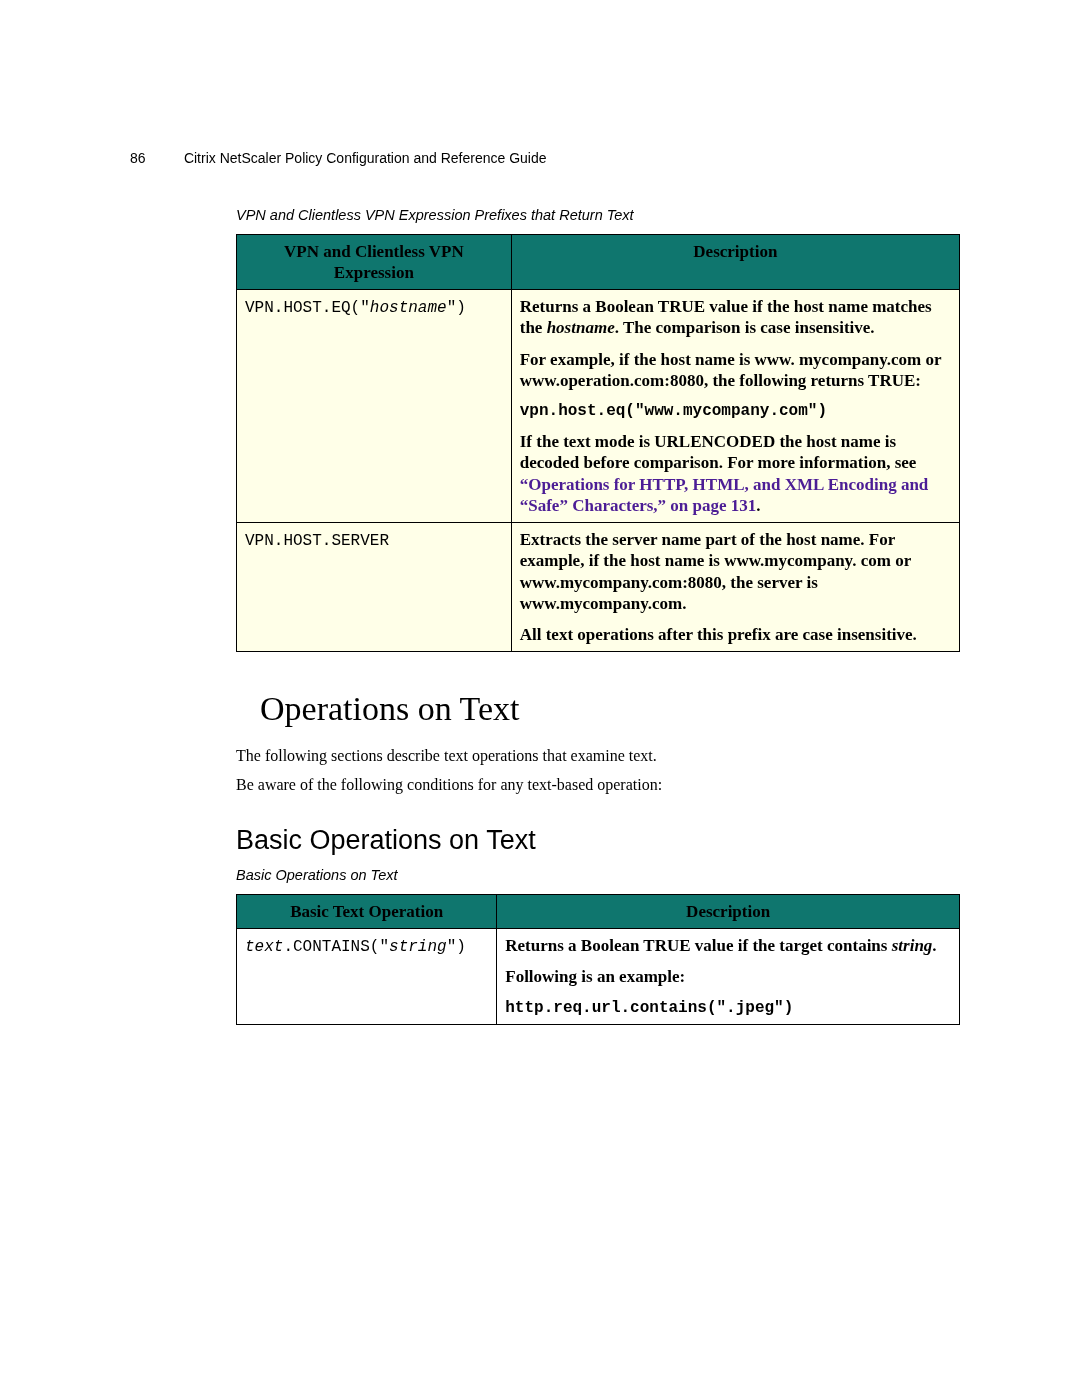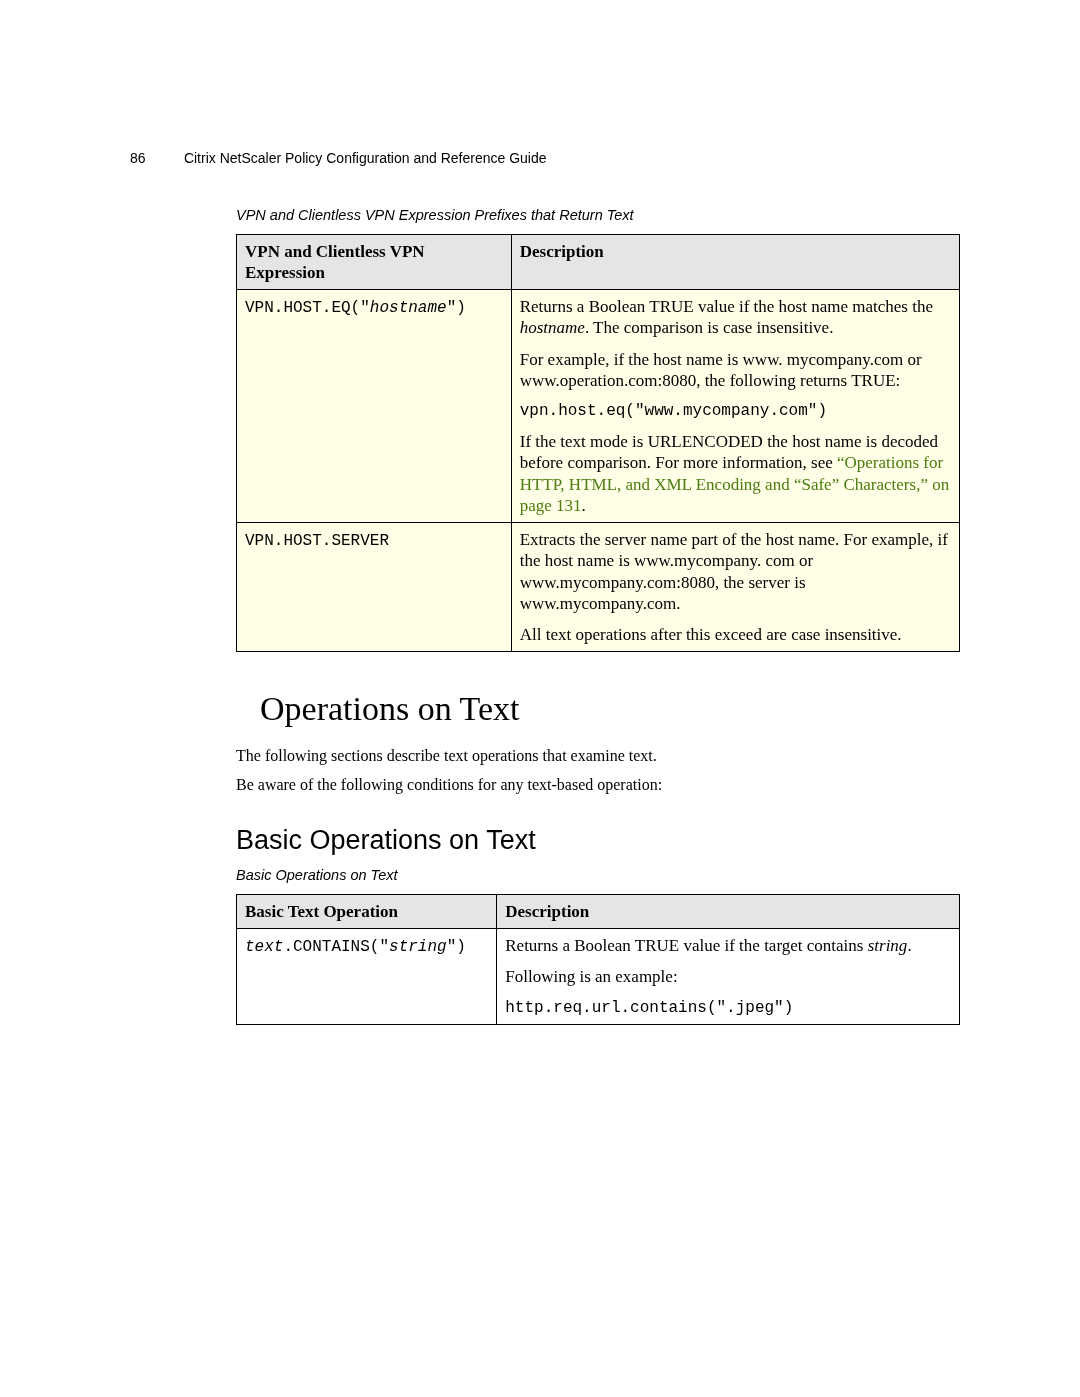--- a/index.html
+++ b/index.html
@@ -49,30 +49,30 @@
   table.tbl th, table.tbl td {
     border: 1px solid #000;
     padding: 6px 8px 6px 8px;
     vertical-align: top;
     font-size: 17px;
     line-height: 1.25;
   }
   table.tbl th {
     font-family: "Times New Roman", Times, serif;
     font-weight: bold;
-    text-align: left;
-    background: #e5e5e5;
+    text-align: center;
+    background: #0f766e;
   }
   table.tbl td.yellow { background: #ffffe8; }
-  table.tbl td p { margin: 0 0 10px 0; }
+  table.tbl td p { margin: 0 0 10px 0; font-weight: bold; }
   table.tbl td p:last-child { margin-bottom: 0; }
 
   .mono { font-family: "Courier New", Courier, monospace; font-size: 16px; }
   .ital { font-style: italic; }
-  .xref { color: #4d7c0f; }
+  .xref { color: #4c1d95; }
 
   h1.sec {
     font-family: Liberation Serif, serif;
     font-weight: 400;
     font-size: 34px;
     margin: 36px 0 14px -20px;
     letter-spacing: 0px;
   }
   h2.sub {
     font-family: Arial, Helvetica, sans-serif;
@@ -122,21 +122,21 @@
           <p><span>If the text mode is URLENCODED the host name is decoded before comparison. For more information, see </span><span class="xref">“Operations for HTTP, HTML, and XML Encoding and “Safe” Characters,” on page 131</span><span>.</span></p>
         </td>
       </tr>
 
       <tr>
         <td class="yellow">
           <span class="mono">VPN.HOST.SERVER</span>
         </td>
         <td class="yellow">
           <p>Extracts the server name part of the host name. For example, if the host name is www.mycompany. com or www.mycompany.com:8080, the server is www.mycompany.com.</p>
-          <p>All text operations after this exceed are case insensitive.</p>
+          <p>All text operations after this prefix are case insensitive.</p>
         </td>
       </tr>
     </tbody>
       </table>
 
   </div>
 
   <h1 class="sec" style="margin-left:130px;">Operations on Text</h1>
 
   <div class="content-col">

